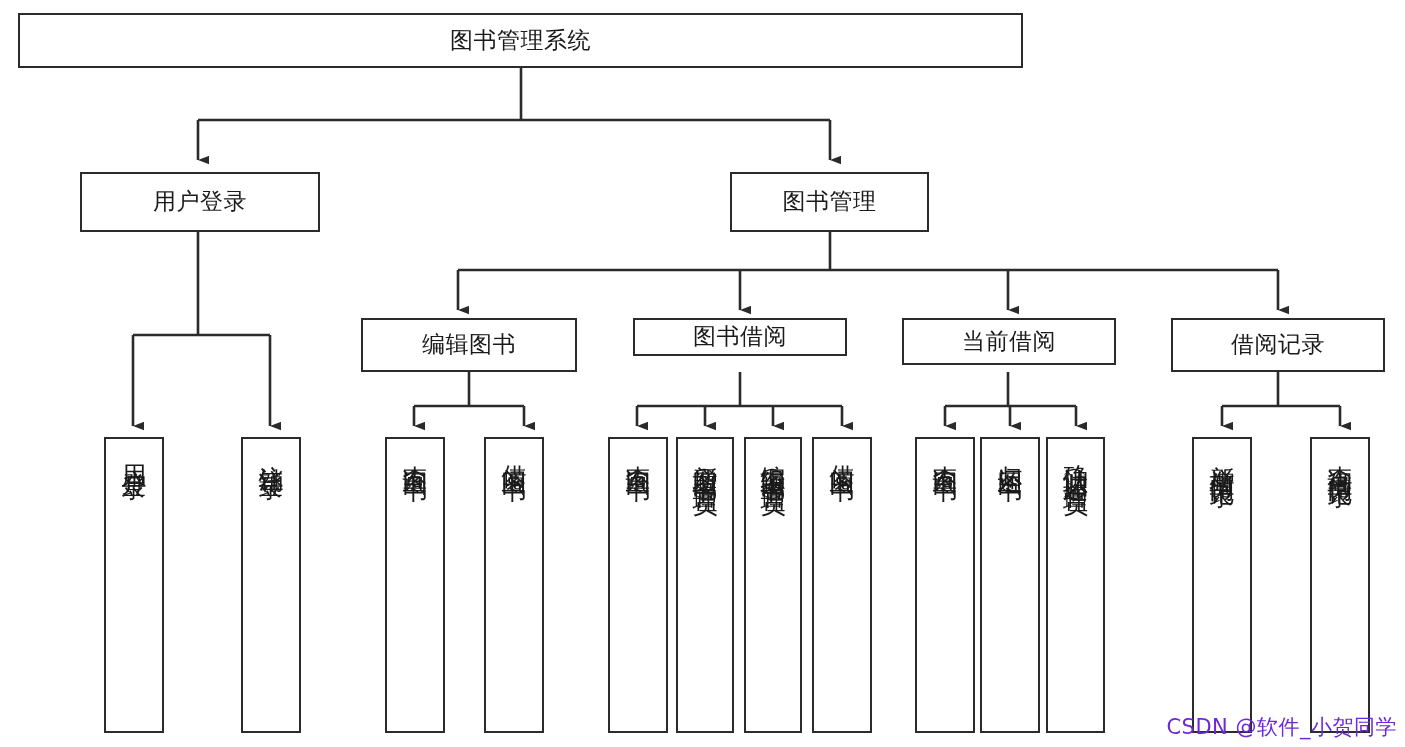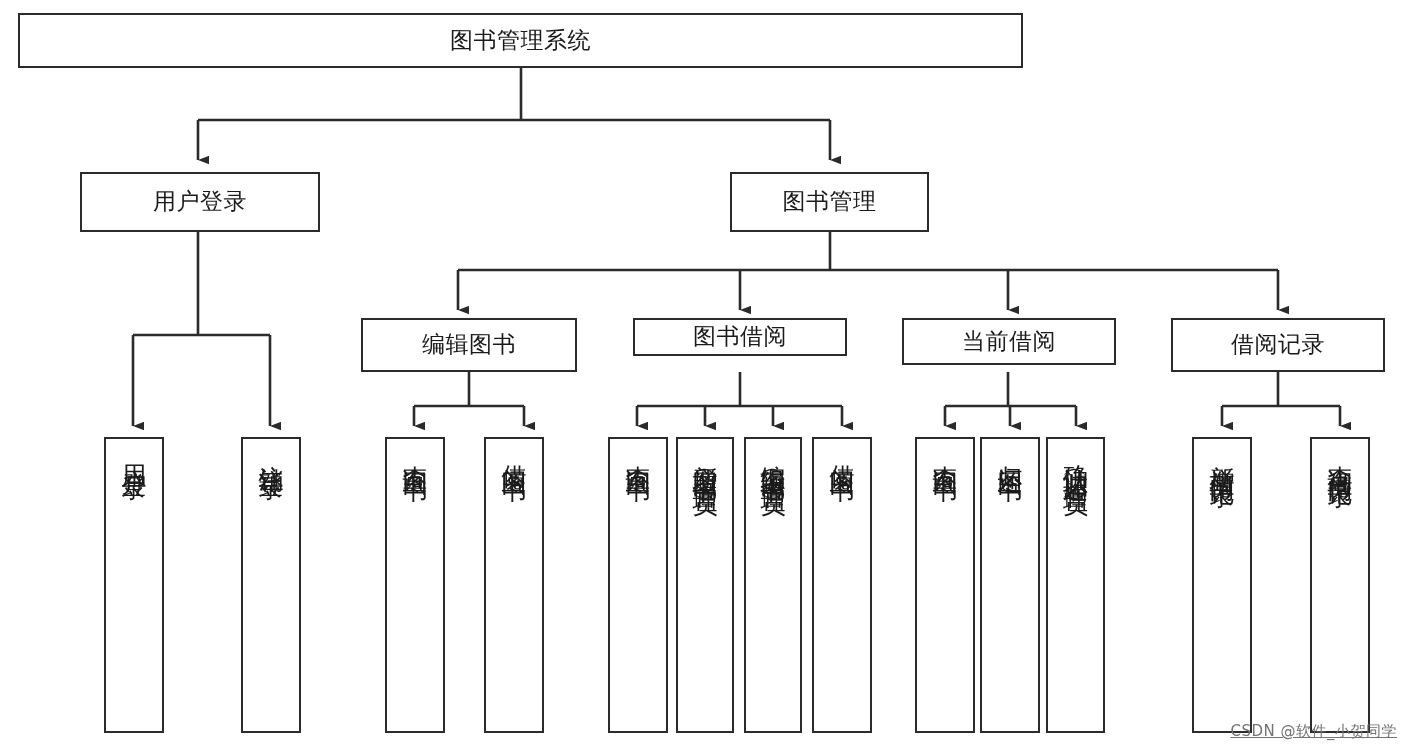--- a/index.html
+++ b/index.html
@@ -63,26 +63,25 @@
     text-orientation: upright;
     font-size: 25px;
     line-height: 1.0;
     letter-spacing: 4px;
     white-space: nowrap;
   }
   .watermark {
     position: absolute;
     right: 8px;
     bottom: 6px;
-    font-size: 15px;
-    color: #737373;
+    font-size: 21px;
+    color: #6d28d9;
     letter-spacing: 0.5px;
     z-index: 3;
     white-space: nowrap;
-    text-decoration: underline;
   }
 </style>
 </head>
 <body>
 
 <div id="canvas">
 
   <svg id="wires" viewBox="0 0 1405 747" xmlns="http://www.w3.org/2000/svg">
     <defs>
       <marker id="ah" markerWidth="10" markerHeight="12" refX="4.2" refY="11" orient="auto" markerUnits="userSpaceOnUse">

